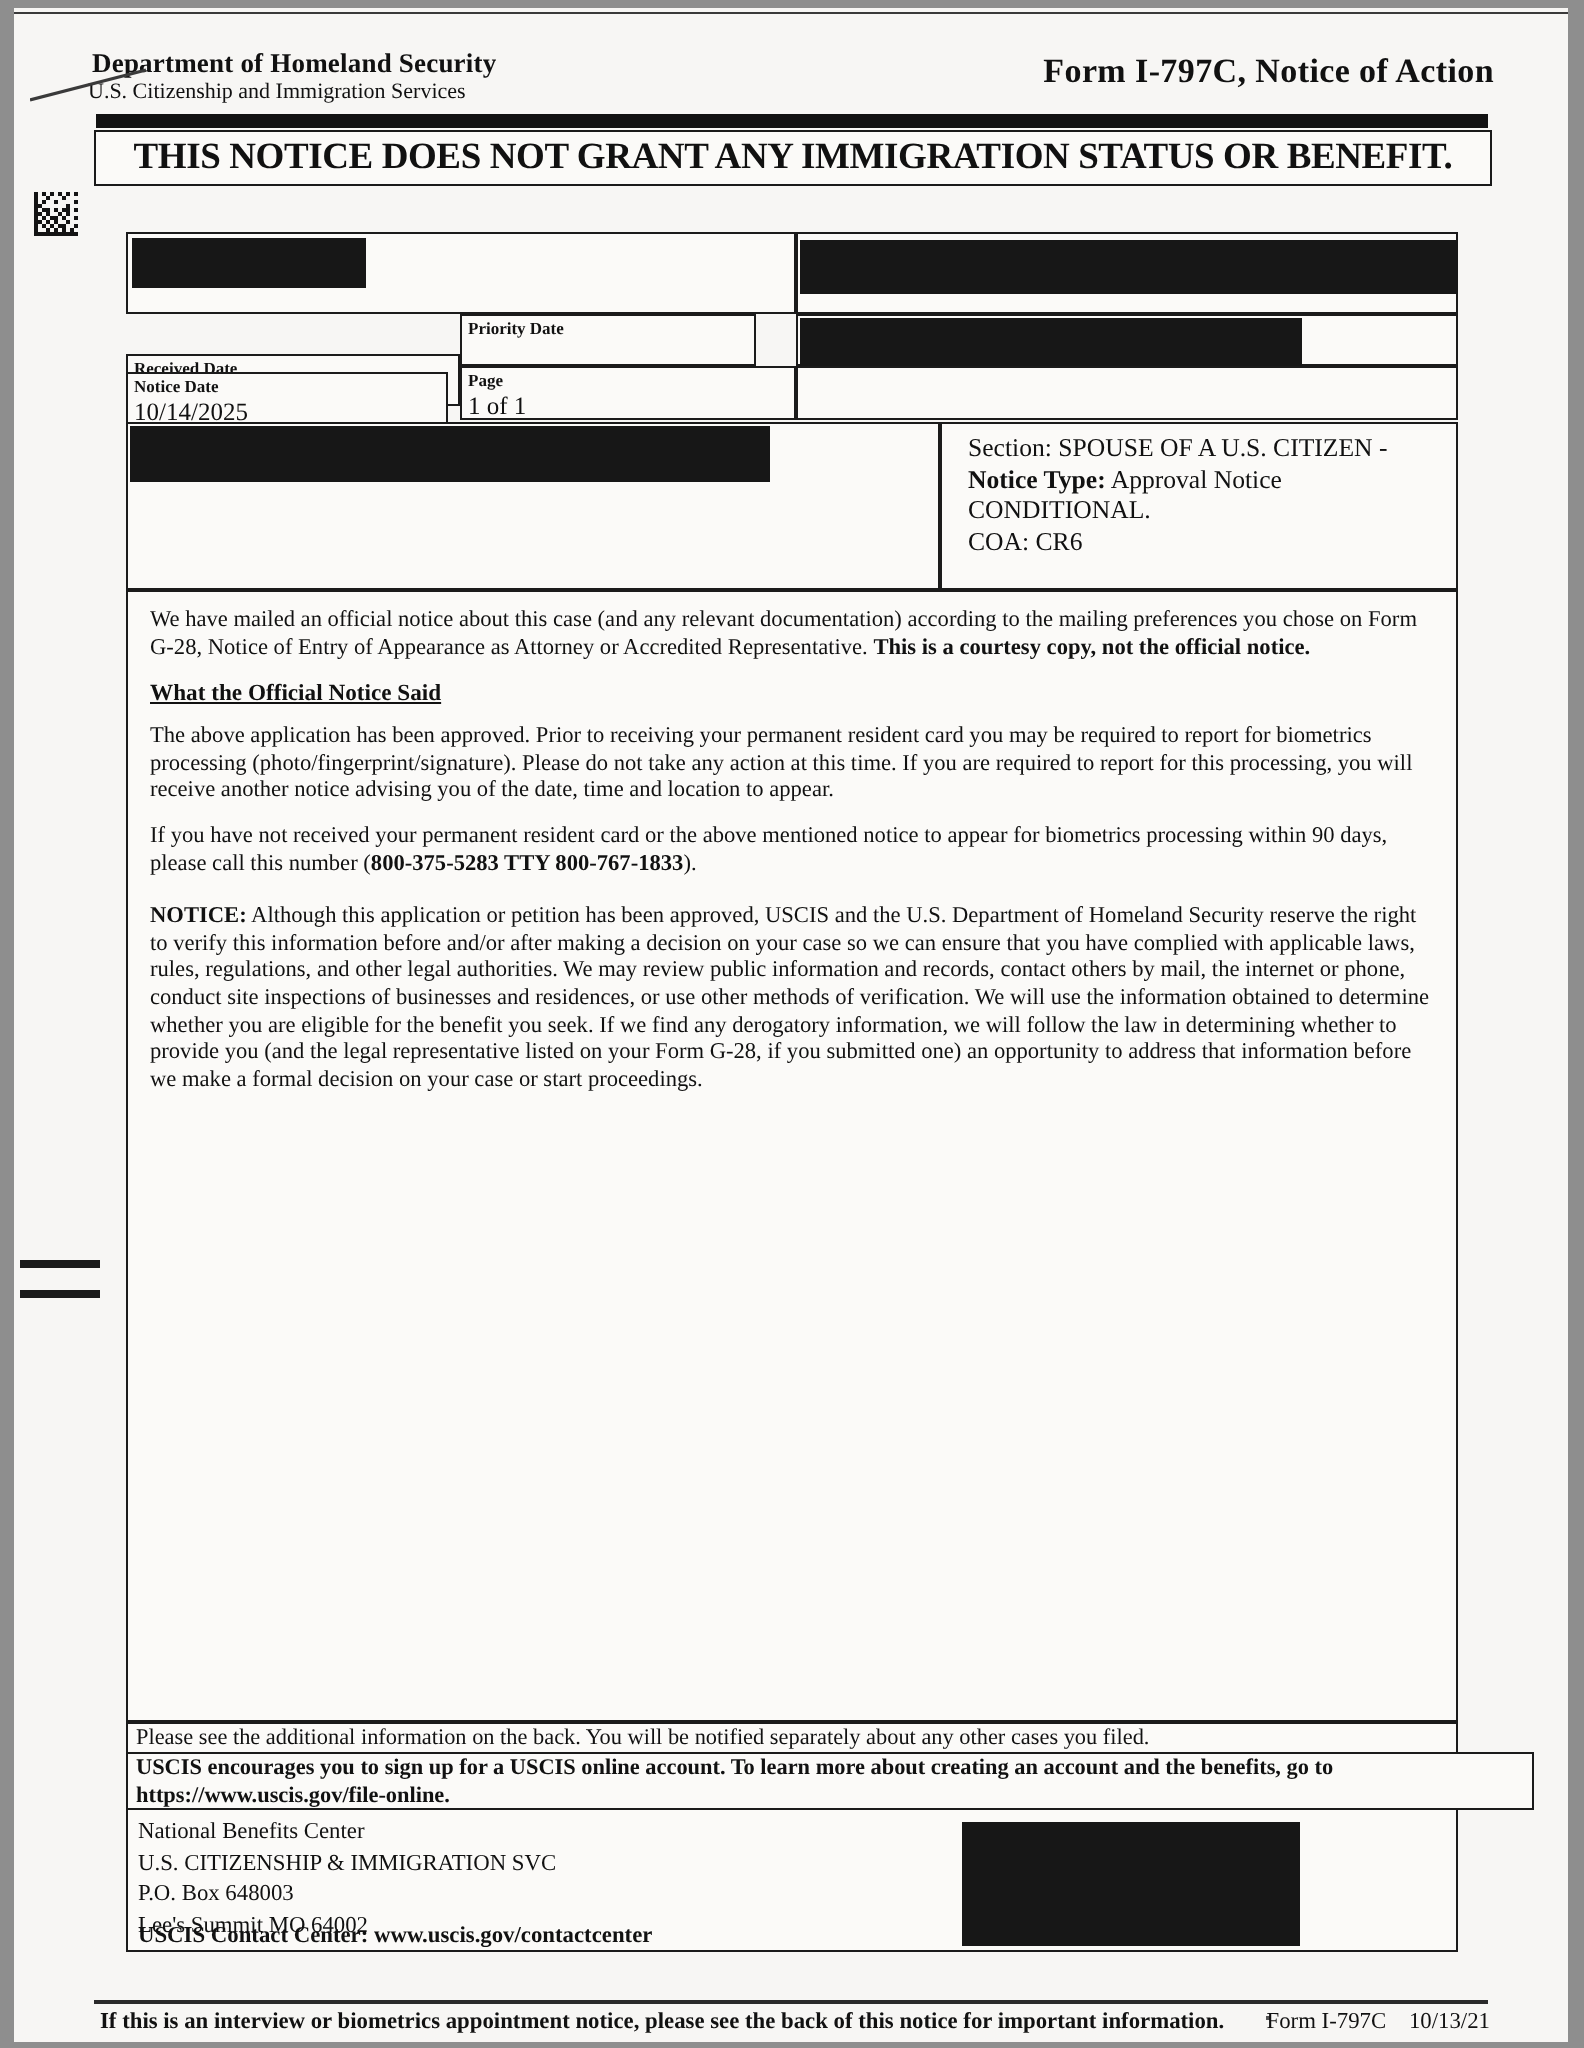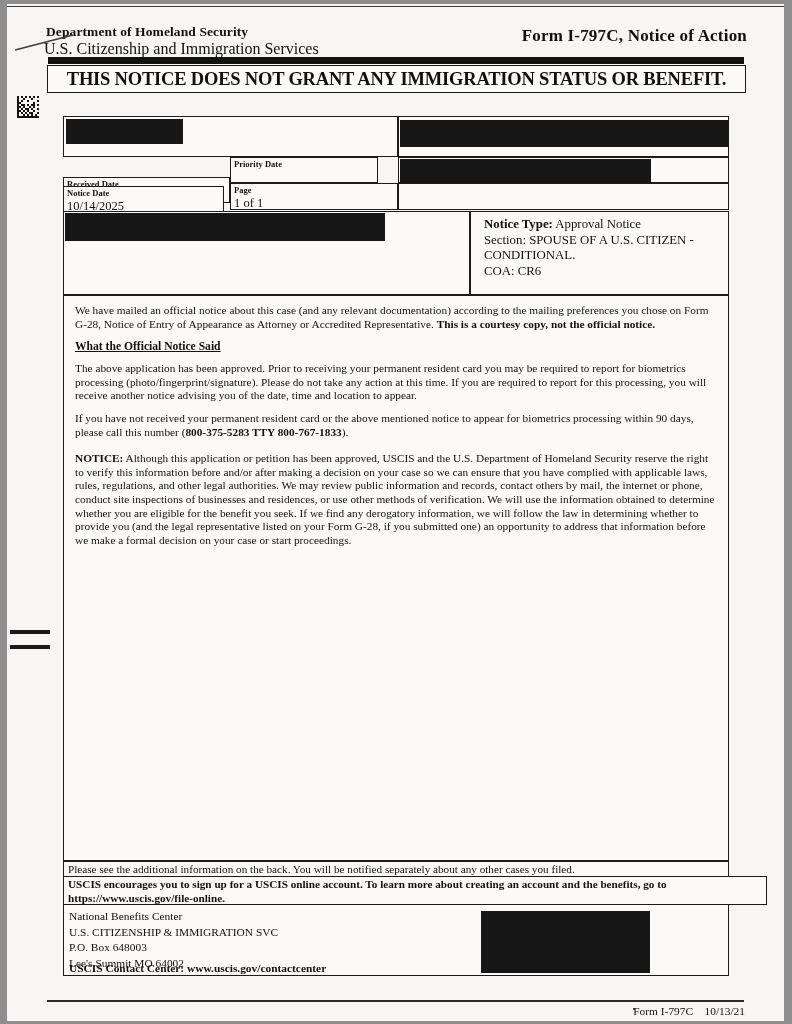--- a/index.html
+++ b/index.html
@@ -23,21 +23,21 @@
   .scan-edge-bottom { position:absolute; left:0;   bottom:0; width:792px;height:3px; background:#8e8e8e; }
   .page-rule-top { position:absolute; left:7px; top:6px; width:777px; height:1px; background:#3a3a3a; }
 
   
   .hdr-dept {
     position: absolute; left: 46px; top: 24px;
     font-weight: bold; font-size: 13.5px; letter-spacing: .1px;
   }
   .hdr-sub {
     position: absolute; left: 44px; top: 40px;
-    font-size: 16px;
+    font-size: 11px;
   }
   .hdr-form {
     position: absolute; right: 45px; top: 26px;
     font-weight: bold; font-size: 17px; letter-spacing: .2px;
   }
   .seal-slash {
     position: absolute; left: 15px; top: 34px; width: 60px; height: 18px;
   }
   .hdr-bar {
     position: absolute; left: 48px; top: 57px; width: 696px; height: 7px;
@@ -213,25 +213,25 @@
     </div>
     <div class="ct-box" style="left:335px; top:67px; width:331px; height:27px;"></div>
   </div>
 
   <div class="addr-box">
     <div class="redact" style="left:1px; top:1px; width:320px; height:28px;"></div>
   </div>
 
   <div class="notice-box">
     <div class="notice-lines">
+      <div>Section: SPOUSE OF A U.S. CITIZEN -</div>
       <div>
         <b>Notice Type:</b>
         <span>Approval Notice</span>
       </div>
-      <div>Section: SPOUSE OF A U.S. CITIZEN -</div>
       <div>CONDITIONAL.</div>
       <div>COA: CR6</div>
     </div>
   </div>
 
   <div class="body-box">
     <div class="body-inner">
       <p class="p">
         <span>We have mailed an official notice about this case (and any relevant documentation) according to the mailing preferences you chose on Form G-28, Notice of Entry of Appearance as Attorney or Accredited Representative. </span><b>This is a courtesy copy, not the official notice.</b>
       </p>
@@ -259,20 +259,21 @@
       <div>National Benefits Center</div>
       <div>U.S. CITIZENSHIP &amp; IMMIGRATION SVC</div>
       <div>P.O. Box 648003</div>
       <div>Lee's Summit MO 64002</div>
     </div>
     <div class="fb3-contact">USCIS Contact Center: www.uscis.gov/contactcenter</div>
     <div class="redact" style="left:417px; top:6px; width:169px; height:62px;"></div>
   </div>
 
   <div class="bottom-rule"></div>
+  <div class="foot-left">If this is an interview or biometrics appointment notice, please see the back of this notice for important information.</div>
   <div class="foot-dot"></div>
   <div class="foot-right">
     <span>Form I-797C</span>
     &nbsp;&nbsp;
     <span>10/13/21</span>
   </div>
 
 </div>
 
 </body></html>

